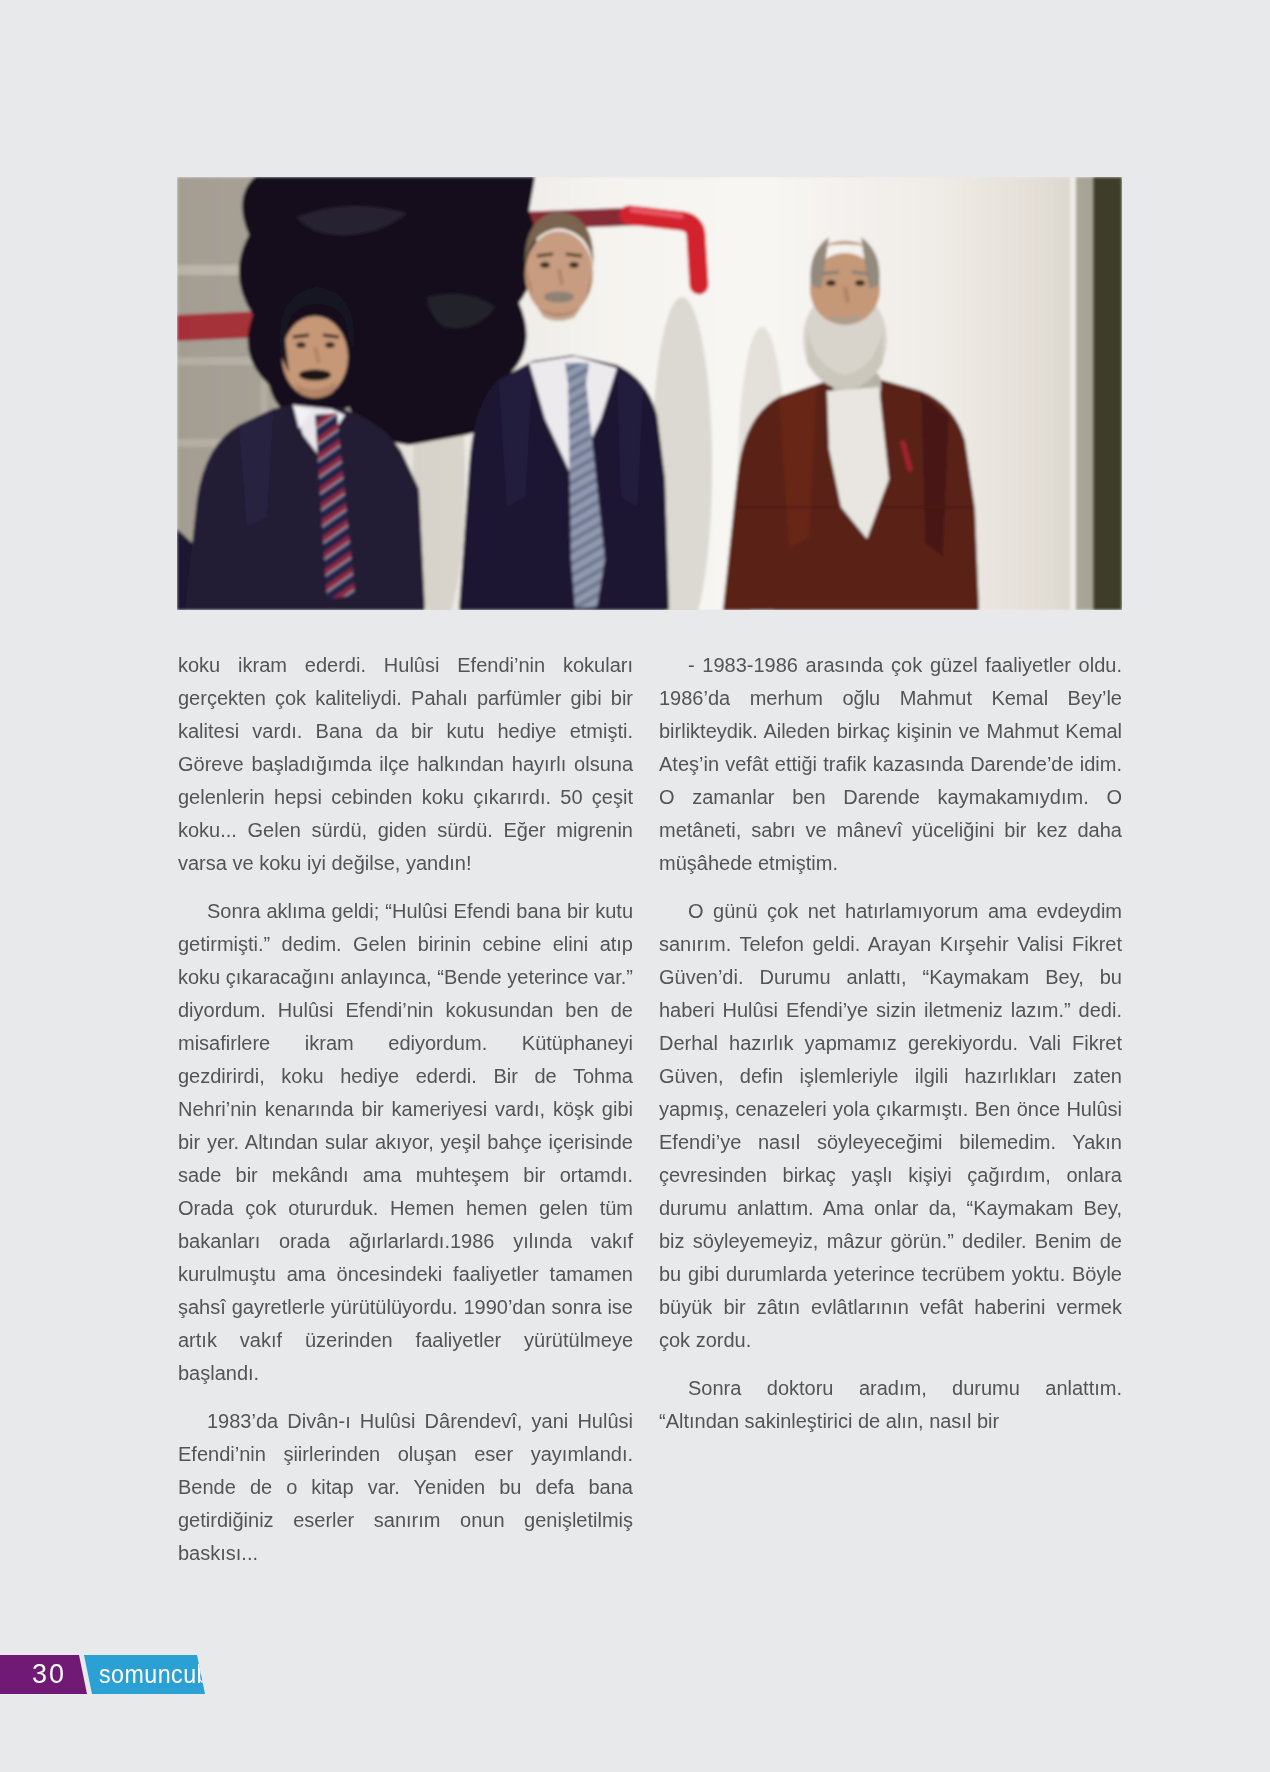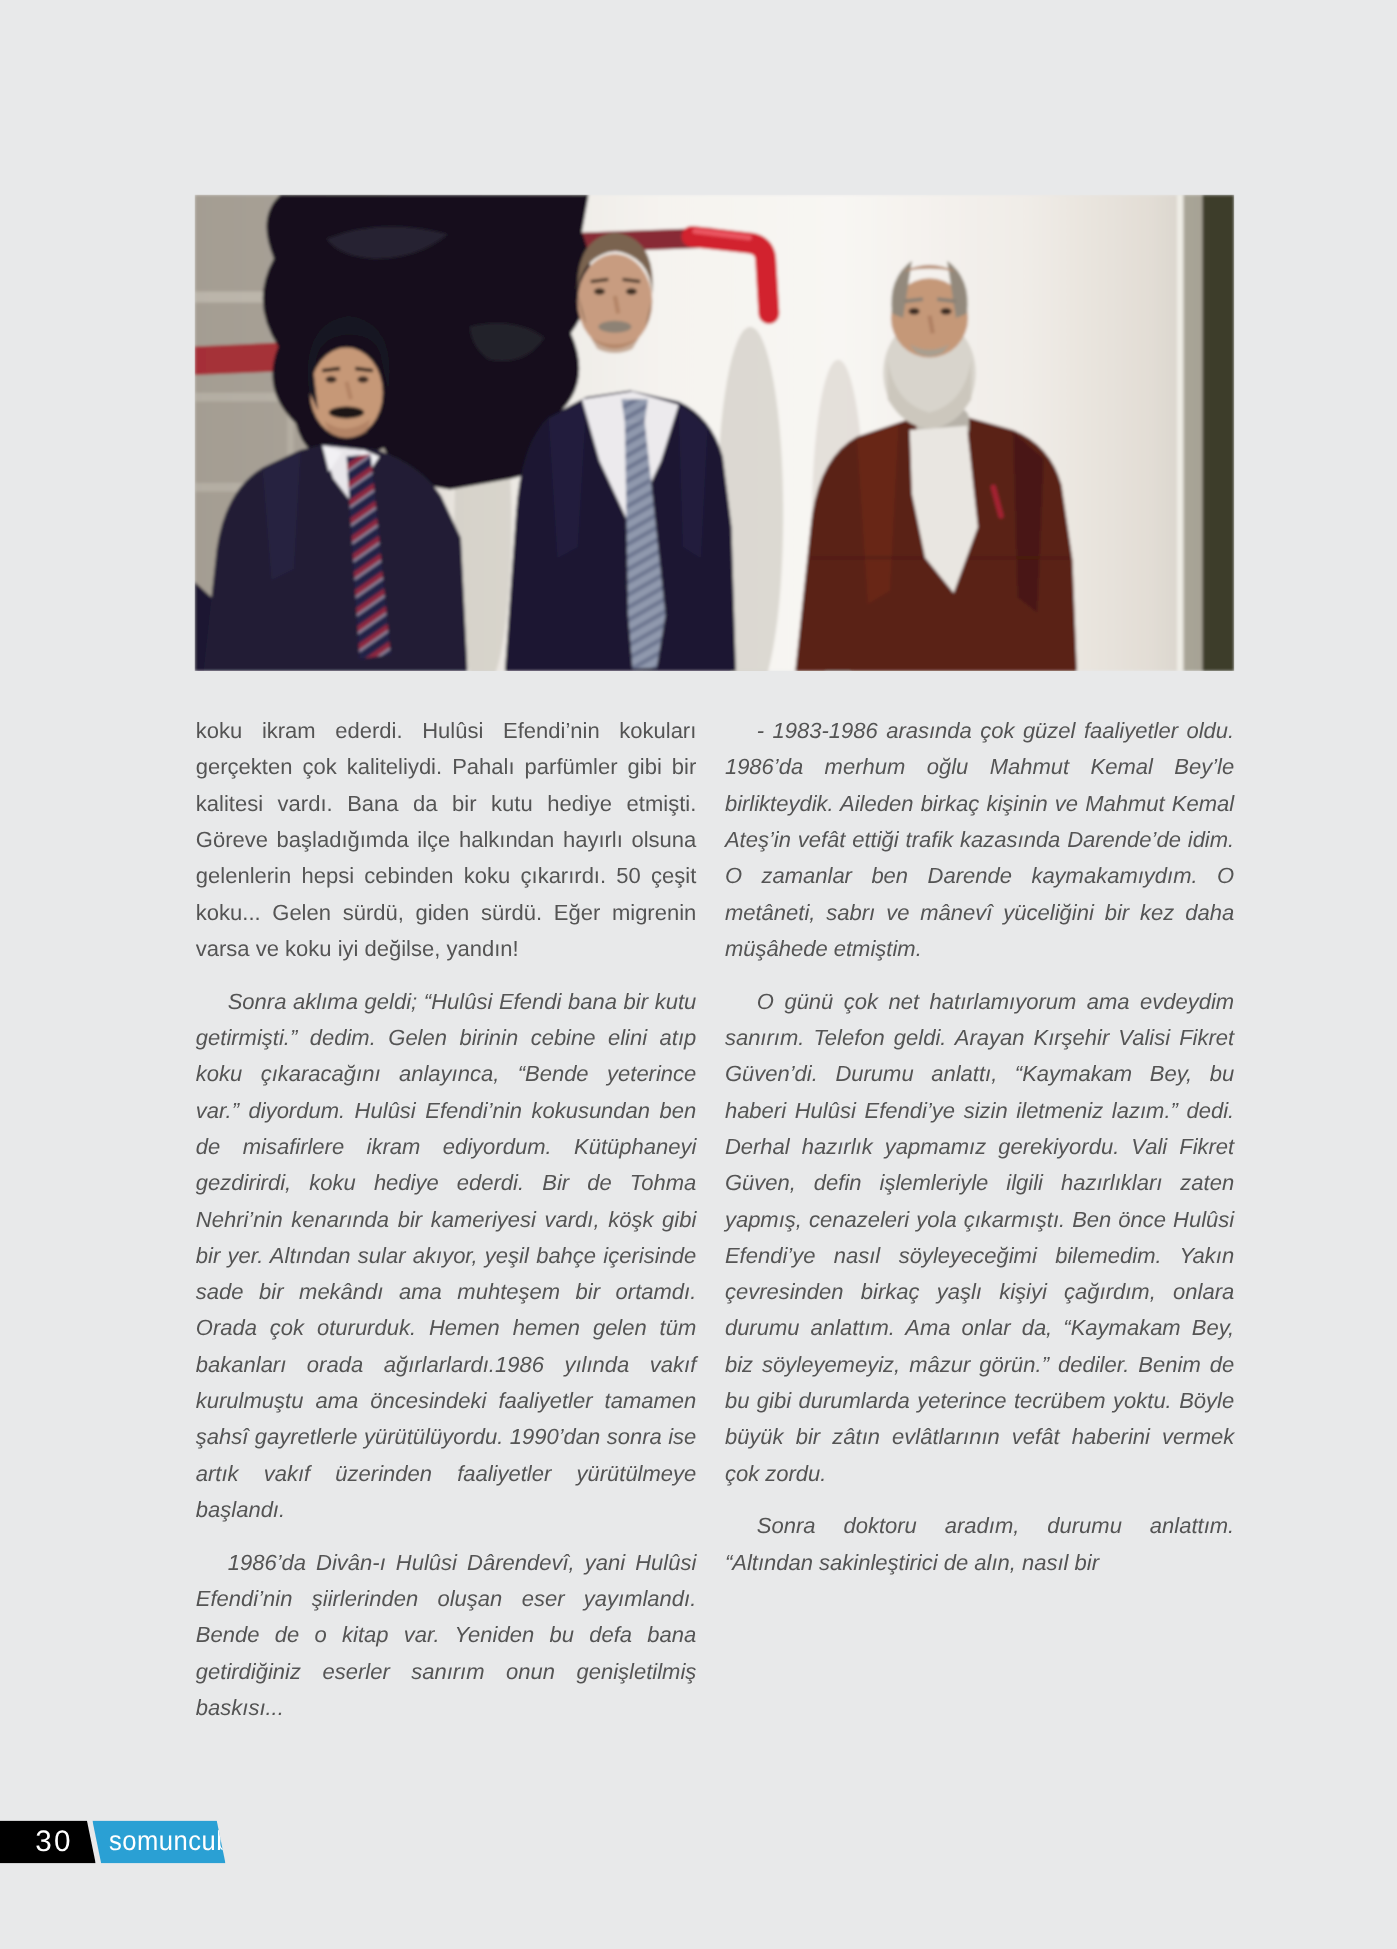--- a/index.html
+++ b/index.html
@@ -35,21 +35,21 @@
   .col-left  { width: 455px; }
   .col-right { width: 463px; }
   .col p {
     font-size: 20px;
     line-height: 33px;
     margin: 0 0 15px 0;
     text-align: justify;
     color: #545454;
     font-weight: 300;
   }
-  .indent { text-indent: 29px; font-style: italic; }
+  .indent { text-indent: 29px; }
   .question {
     font-size: 20.5px;
     line-height: 34px;
     font-weight: bold;
     color: #2a4a6b;
     text-align: justify;
     text-indent: 29px;
     margin: 0 0 24px 0;
     letter-spacing: 0.2px;
   }
@@ -58,21 +58,21 @@
     position: absolute;
     left: 0;
     top: 1655px;
     width: 260px;
     height: 39px;
   }
   .footer-gray {
     position: absolute;
     left: 0; top: 0;
     width: 95px; height: 39px;
-    background: #000000;
+    background: #701a75;
     clip-path: polygon(0 0, 79px 0, 87px 39px, 0 39px);
   }
   .footer-gray span {
     display: inline-block;
     padding-left: 32px;
     font-size: 27px;
     line-height: 39px;
     color: #ffffff;
     letter-spacing: 2px;
     font-weight: 300;
@@ -231,21 +231,21 @@
           </g>
         </g>
       </g>
     </svg>
   </div>
 
   <div class="columns">
     <div class="col col-left">
       <p>koku ikram ederdi. Hulûsi Efendi’nin kokuları gerçekten çok kaliteliydi. Pahalı parfümler gibi bir kalitesi vardı. Bana da bir kutu hediye etmişti. Göreve başladığımda ilçe halkından hayırlı olsuna gelenlerin hepsi cebinden koku çıkarırdı. 50 çeşit koku... Gelen sürdü, giden sürdü. Eğer migrenin varsa ve koku iyi değilse, yandın!</p>
       <p class="indent">Sonra aklıma geldi; “Hulûsi Efendi bana bir kutu getirmişti.” dedim. Gelen birinin cebine elini atıp koku çıkaracağını anlayınca, “Bende yeterince var.” diyordum. Hulûsi Efendi’nin kokusundan ben de misafirlere ikram ediyordum. Kütüphaneyi gezdirirdi, koku hediye ederdi. Bir de Tohma Nehri’nin kenarında bir kameriyesi vardı, köşk gibi bir yer. Altından sular akıyor, yeşil bahçe içerisinde sade bir mekândı ama muhteşem bir ortamdı. Orada çok otururduk. Hemen hemen gelen tüm bakanları orada ağırlarlardı.1986 yılında vakıf kurulmuştu ama öncesindeki faaliyetler tamamen şahsî gayretlerle yürütülüyordu. 1990’dan sonra ise artık vakıf üzerinden faaliyetler yürütülmeye başlandı.</p>
-      <p class="indent">1986’da Divân-ı Hulûsi Dârendevî, yani Hulûsi Efendi’nin şiirlerinden oluşan eser yayımlandı. Bende de o kitap var. Yeniden bu defa bana getirdiğiniz eserler sanırım onun genişletilmiş baskısı...</p>
+      <p class="indent">1983’da Divân-ı Hulûsi Dârendevî, yani Hulûsi Efendi’nin şiirlerinden oluşan eser yayımlandı. Bende de o kitap var. Yeniden bu defa bana getirdiğiniz eserler sanırım onun genişletilmiş baskısı...</p>
     </div>
     <div class="col col-right">
       <p class="indent">- 1983-1986 arasında çok güzel faaliyetler oldu. 1986’da merhum oğlu Mahmut Kemal Bey’le birlikteydik. Aileden birkaç kişinin ve Mahmut Kemal Ateş’in vefât ettiği trafik kazasında Darende’de idim. O zamanlar ben Darende kaymakamıydım. O metâneti, sabrı ve mânevî yüceliğini bir kez daha müşâhede etmiştim.</p>
       <p class="indent">O günü çok net hatırlamıyorum ama evdeydim sanırım. Telefon geldi. Arayan Kırşehir Valisi Fikret Güven’di. Durumu anlattı, “Kaymakam Bey, bu haberi Hulûsi Efendi’ye sizin iletmeniz lazım.” dedi. Derhal hazırlık yapmamız gerekiyordu. Vali Fikret Güven, defin işlemleriyle ilgili hazırlıkları zaten yapmış, cenazeleri yola çıkarmıştı. Ben önce Hulûsi Efendi’ye nasıl söyleyeceğimi bilemedim. Yakın çevresinden birkaç yaşlı kişiyi çağırdım, onlara durumu anlattım. Ama onlar da, “Kaymakam Bey, biz söyleyemeyiz, mâzur görün.” dediler. Benim de bu gibi durumlarda yeterince tecrübem yoktu. Böyle büyük bir zâtın evlâtlarının vefât haberini vermek çok zordu.</p>
       <p class="indent">Sonra doktoru aradım, durumu anlattım. “Altından sakinleştirici de alın, nasıl bir</p>
     </div>
   </div>
 
   <div class="footer">
     <div class="footer-blue">

